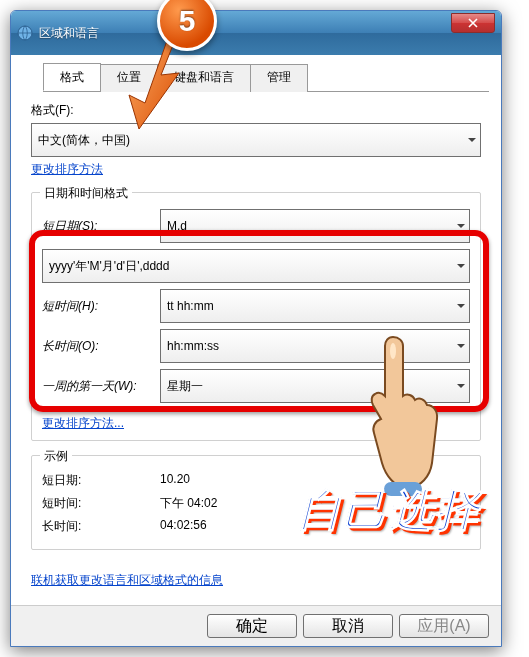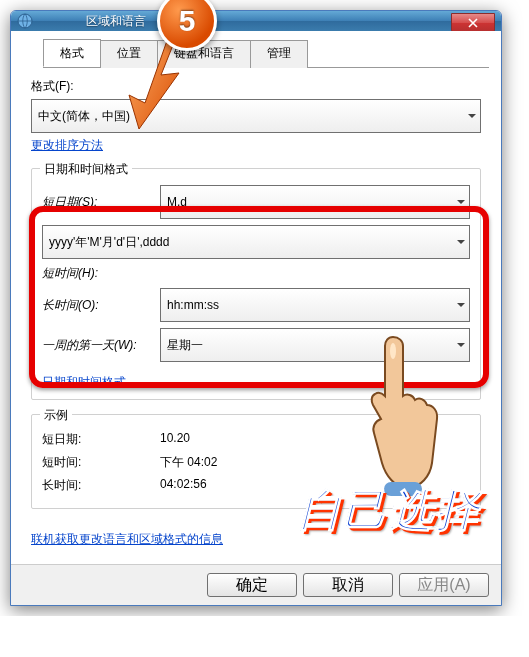--- a/index.html
+++ b/index.html
@@ -12,29 +12,28 @@
   }
   .window {
     width: 490px;
     border: 1px solid #4a7abc;
     border-radius: 6px 6px 0 0;
     box-shadow: 0 4px 18px rgba(0,0,0,0.5);
     background: #fff;
     position: relative;
   }
   .titlebar {
-    height: 20px;
+    height: 44px;
     background: linear-gradient(to bottom, #64a9d6 0%, #3d7fb5 50%, #2f6b9d 51%, #3b7cad 100%);
     border-radius: 5px 5px 0 0;
     display: flex;
     align-items: center;
     padding: 0 6px;
     color: #fff;
     position: relative;
-    gap: 47px;
   }
   .titlebar .icon {
     width: 16px;
     height: 16px;
     margin-right: 6px;
   }
   .title-text {
     font-size: 12px;
     text-shadow: 0 1px 1px rgba(0,0,0,0.4);
   }
@@ -275,37 +274,41 @@
           </div>
         </div>
         <div class="row">
           <div class="select rvalue">
             <span>yyyy'年'M'月'd'日',dddd</span>
               <span class="arrow"></span>
           </div>
         </div>
         <div class="row">
           <span class="rlabel">短时间(H):</span>
+          <div class="select rvalue">
+            <span>tt hh:mm</span>
+              <span class="arrow"></span>
+          </div>
         </div>
         <div class="row">
           <span class="rlabel">长时间(O):</span>
           <div class="select rvalue">
             <span>hh:mm:ss</span>
               <span class="arrow"></span>
           </div>
         </div>
         <div class="row">
           <span class="rlabel">一周的第一天(W):</span>
           <div class="select rvalue">
             <span>星期一</span>
               <span class="arrow"></span>
           </div>
         </div>
 
-        <span class="link" style="margin-top:6px;">日期和时间格式...</span>
+        <span class="link" style="margin-top:6px;">更改排序方法...</span>
       </div>
 
       
       <div class="groupbox">
         <span class="legend">示例</span>
         <div class="plain-row">
           <span class="rlabel">短日期:</span>
           <span>10.20</span>
         </div>
         <div class="plain-row">

